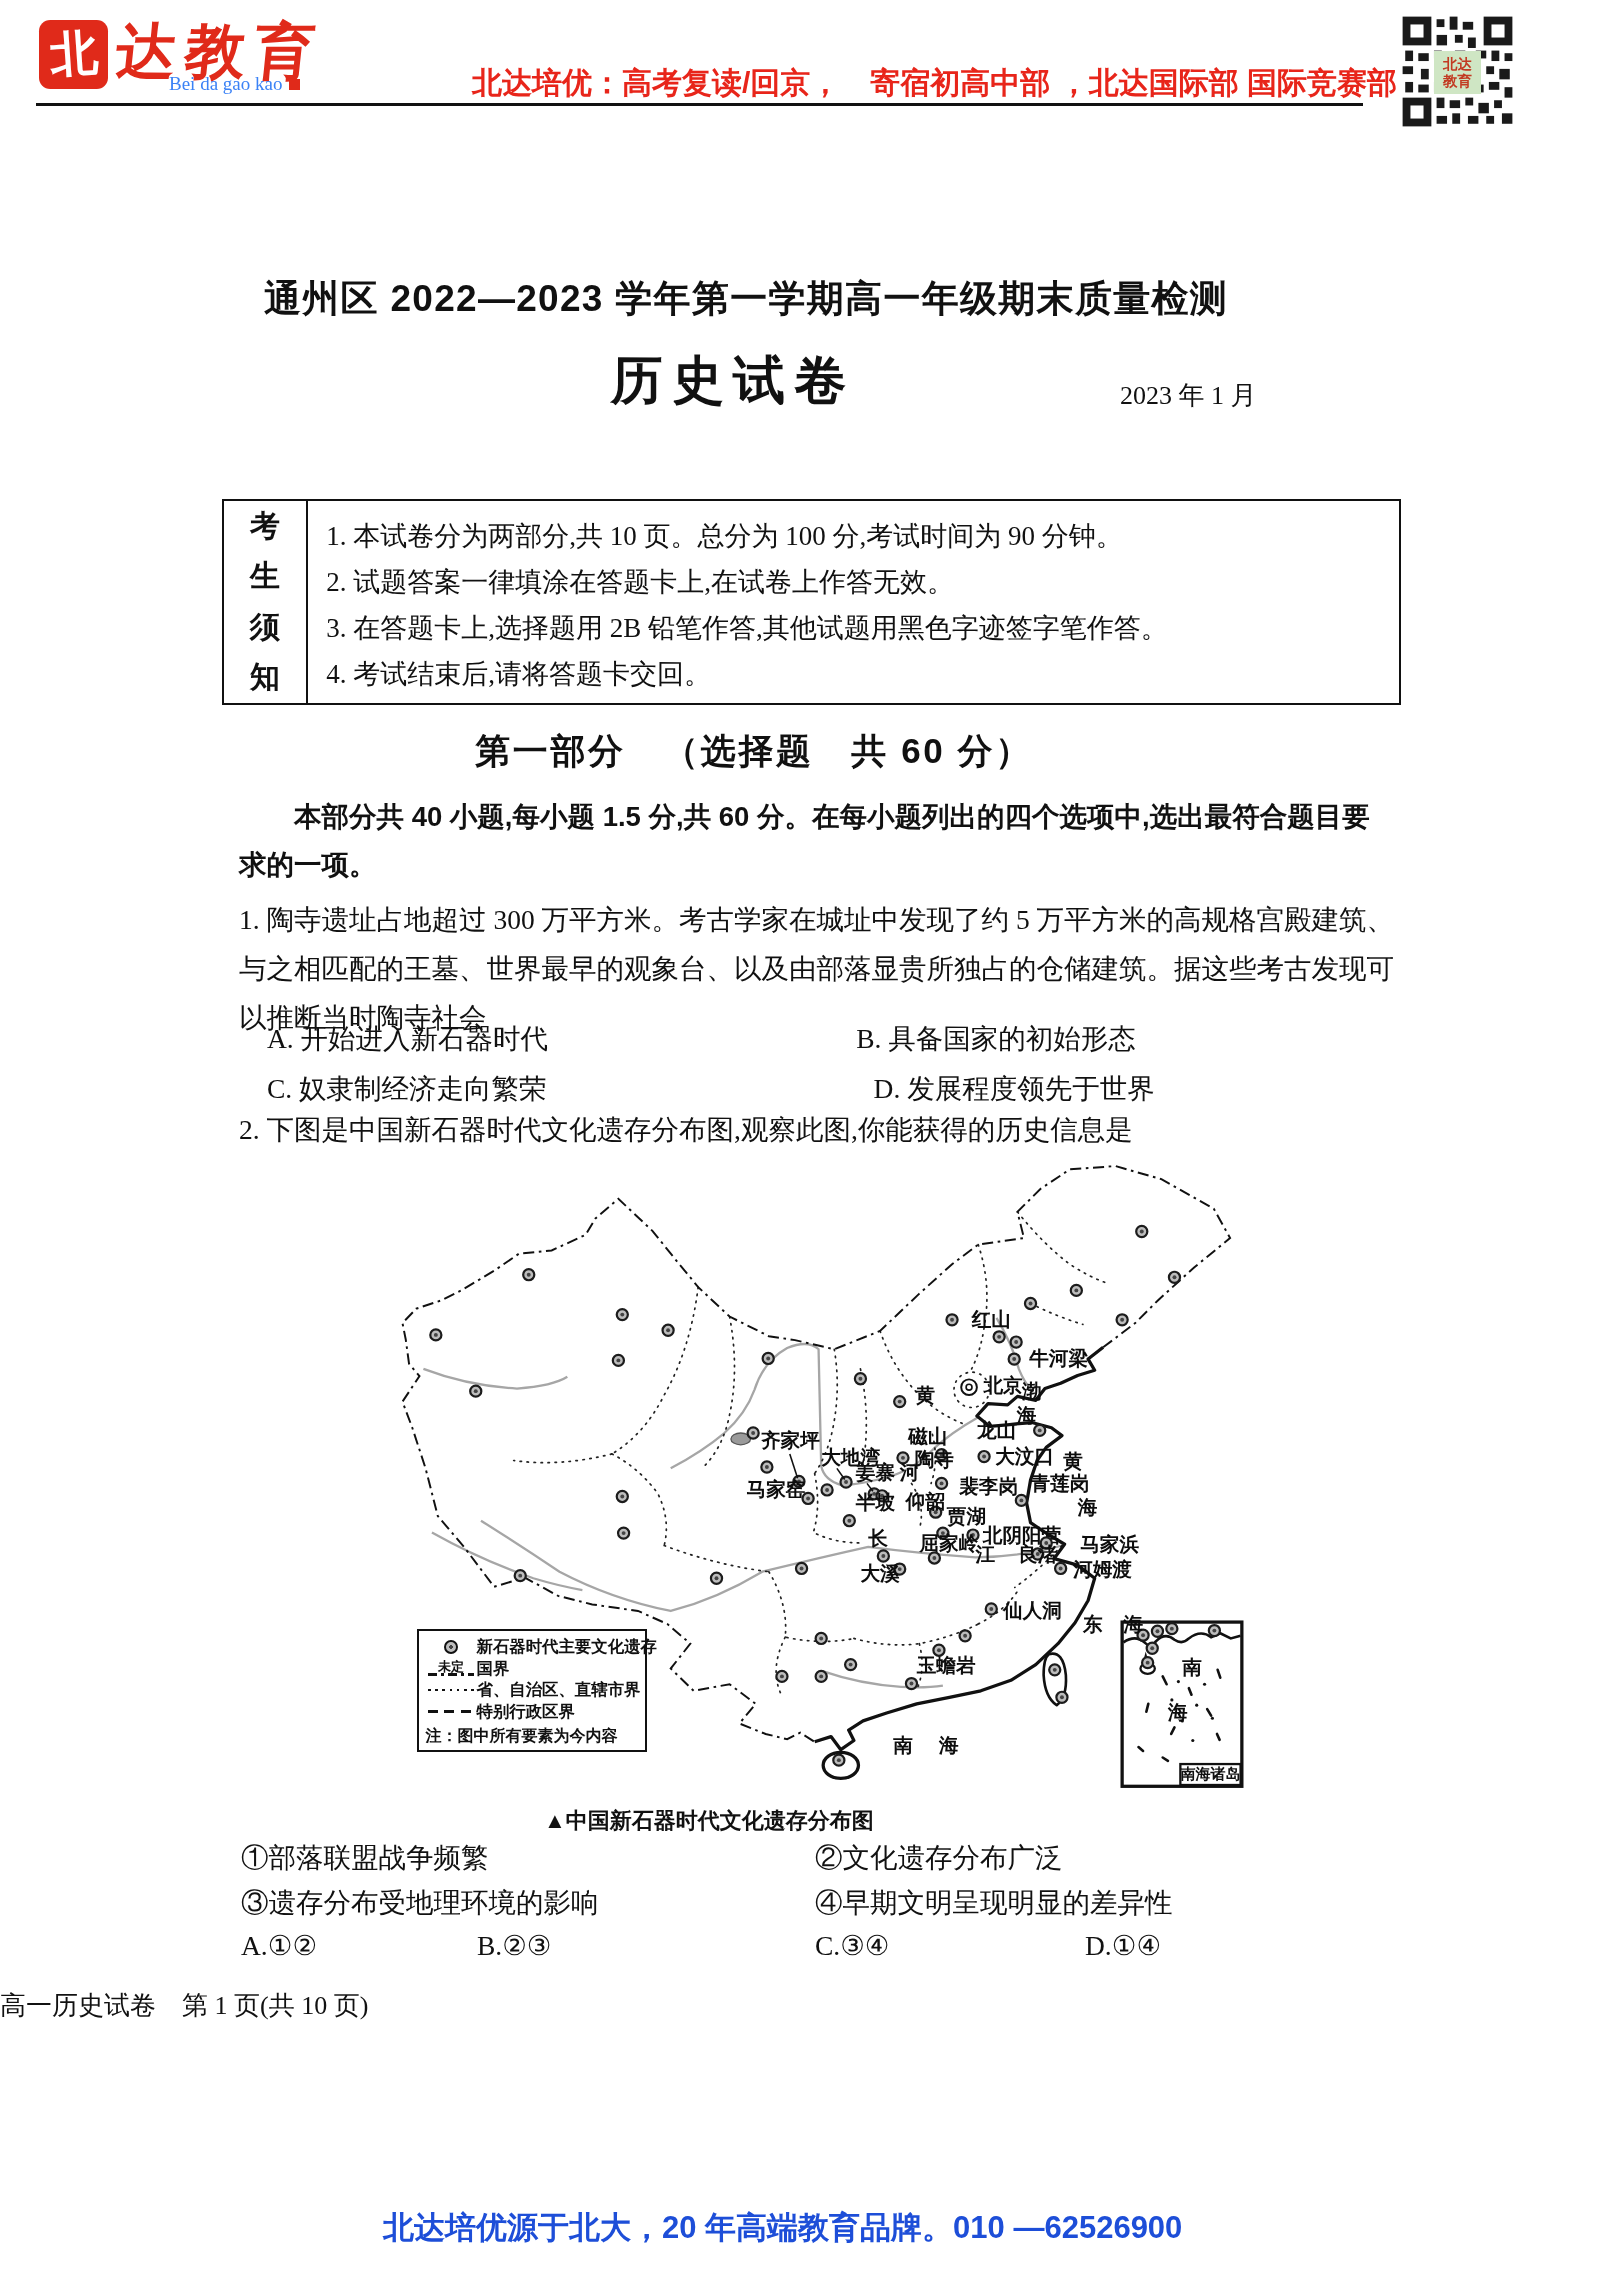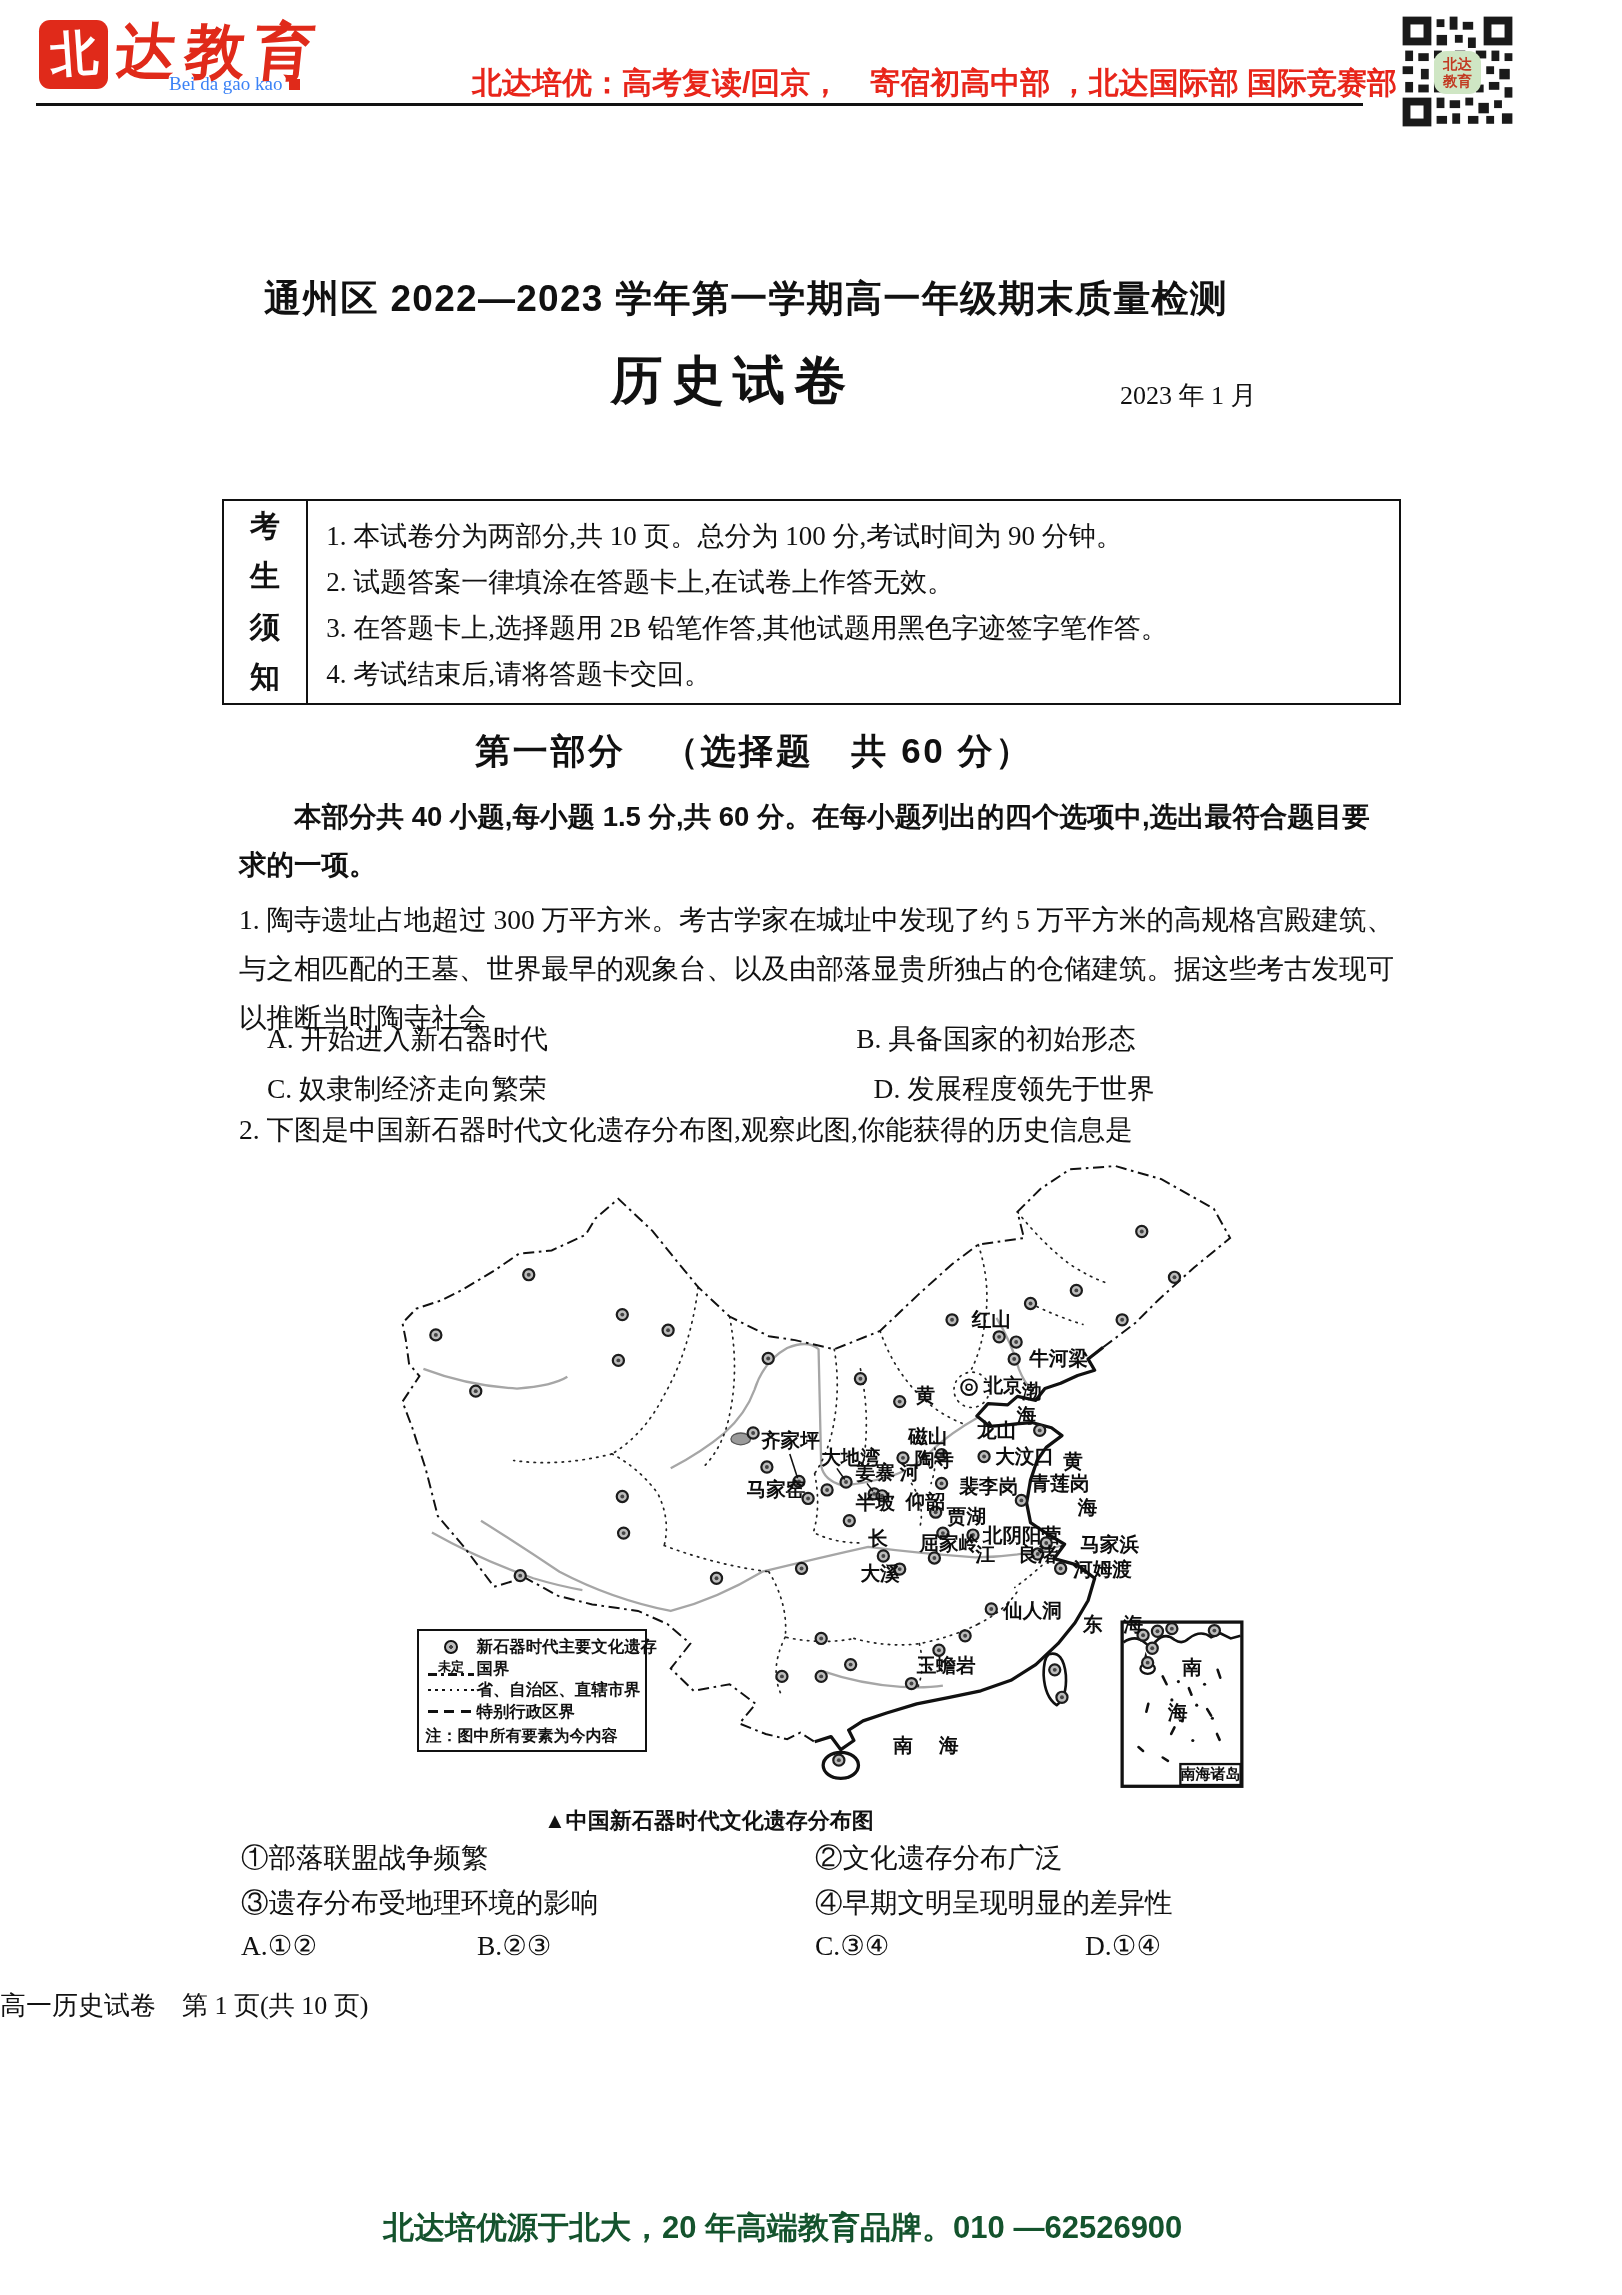--- a/index.html
+++ b/index.html
@@ -10,21 +10,21 @@
         box-shadow:0 0 0 2px #e02a1a;display:flex;align-items:center;justify-content:center;}
   .seal span{color:#fff;font-size:48px;font-weight:bold;font-family:"Liberation Serif",serif;transform:rotate(-4deg);}
   .brand{left:116px;top:11.8px;font-size:60px;font-weight:bold;color:#e02a1a;letter-spacing:9.2px;
          font-family:"Liberation Serif",serif;transform:skewX(-6deg);}
   .brand-sub{left:169px;top:73px;font-size:19px;color:#3b82f6;font-family:"Liberation Serif",serif;}
   .brand-sub .sq{display:inline-block;width:11px;height:11px;background:#e02a1a;margin-left:6.5px;vertical-align:baseline;}
   .slogan{left:472px;top:63px;font-size:30px;font-weight:bold;color:#e8251a;font-family:"Liberation Sans",sans-serif;white-space:nowrap;}
   .hdr-rule{left:36px;top:103px;width:1327px;height:2.6px;background:#111;}
   .qr{left:1400px;top:14.4px;width:115px;height:115px;}
   .qr-label{left:1434px;top:51px;width:47px;height:43px;background:#cfe6c4;display:flex;flex-direction:column;
-            align-items:center;justify-content:center;font-size:14.4px;line-height:17px;color:#c23a22;font-weight:bold;border-radius:12px;}
+            align-items:center;justify-content:center;font-size:14.4px;line-height:17px;color:#c23a22;font-weight:bold;}
   
   .title1{left:0;top:274px;width:1492px;text-align:center;font-size:37px;font-weight:bold;
           font-family:"Liberation Sans",sans-serif;letter-spacing:1.3px;}
   .title2{left:0;top:346px;width:1466px;text-align:center;font-size:52px;font-weight:bold;letter-spacing:9.2px;}
   .title-date{left:1120px;top:378px;font-size:26px;}
   
   .notice{left:222px;top:499px;width:1175px;height:202px;border:2.6px solid #111;display:flex;}
   .notice-left{width:82px;border-right:2px solid #111;display:flex;flex-direction:column;align-items:center;justify-content:center;gap:9.2px;}
   .notice-left span{font-size:30px;font-weight:bold;font-family:"Liberation Sans",sans-serif;}
   .notice-right{flex:1;padding:11.8px 6.5px 6.5px 18.3px;display:flex;flex-direction:column;justify-content:space-around;}
@@ -61,21 +61,21 @@
   .map-caption{left:544px;top:1806px;font-size:22px;font-weight:600;}
   
   .stmt-row{left:241px;width:1171px;font-size:27.5px;white-space:nowrap;}
   .stmt-row .s2{position:absolute;left:574px;}
   #stmt1{top:1840px;} #stmt2{top:1885px;}
   .abcd{left:241px;top:1929px;width:1171px;font-size:27.5px;white-space:nowrap;}
   .abcd .o1{position:absolute;left:0;} .abcd .o2{position:absolute;left:236px;}
   .abcd .o3{position:absolute;left:574px;} .abcd .o4{position:absolute;left:844px;}
   
   .page-footer{left:0;top:1988px;width:1498px;text-align:left;font-size:26px;}
-  .promo{left:383px;top:2207px;font-size:31px;font-weight:bold;color:#14532d;font-family:"Liberation Sans",sans-serif;white-space:nowrap;}
+  .promo{left:383px;top:2207px;font-size:31px;font-weight:bold;color:#1d4ed8;font-family:"Liberation Sans",sans-serif;white-space:nowrap;}
 </style>
 </head>
 <body>
 
 <div class="page">
 
   <div class="abs seal">
     <span>北</span>
   </div>
   <div class="abs brand">达教育</div>

